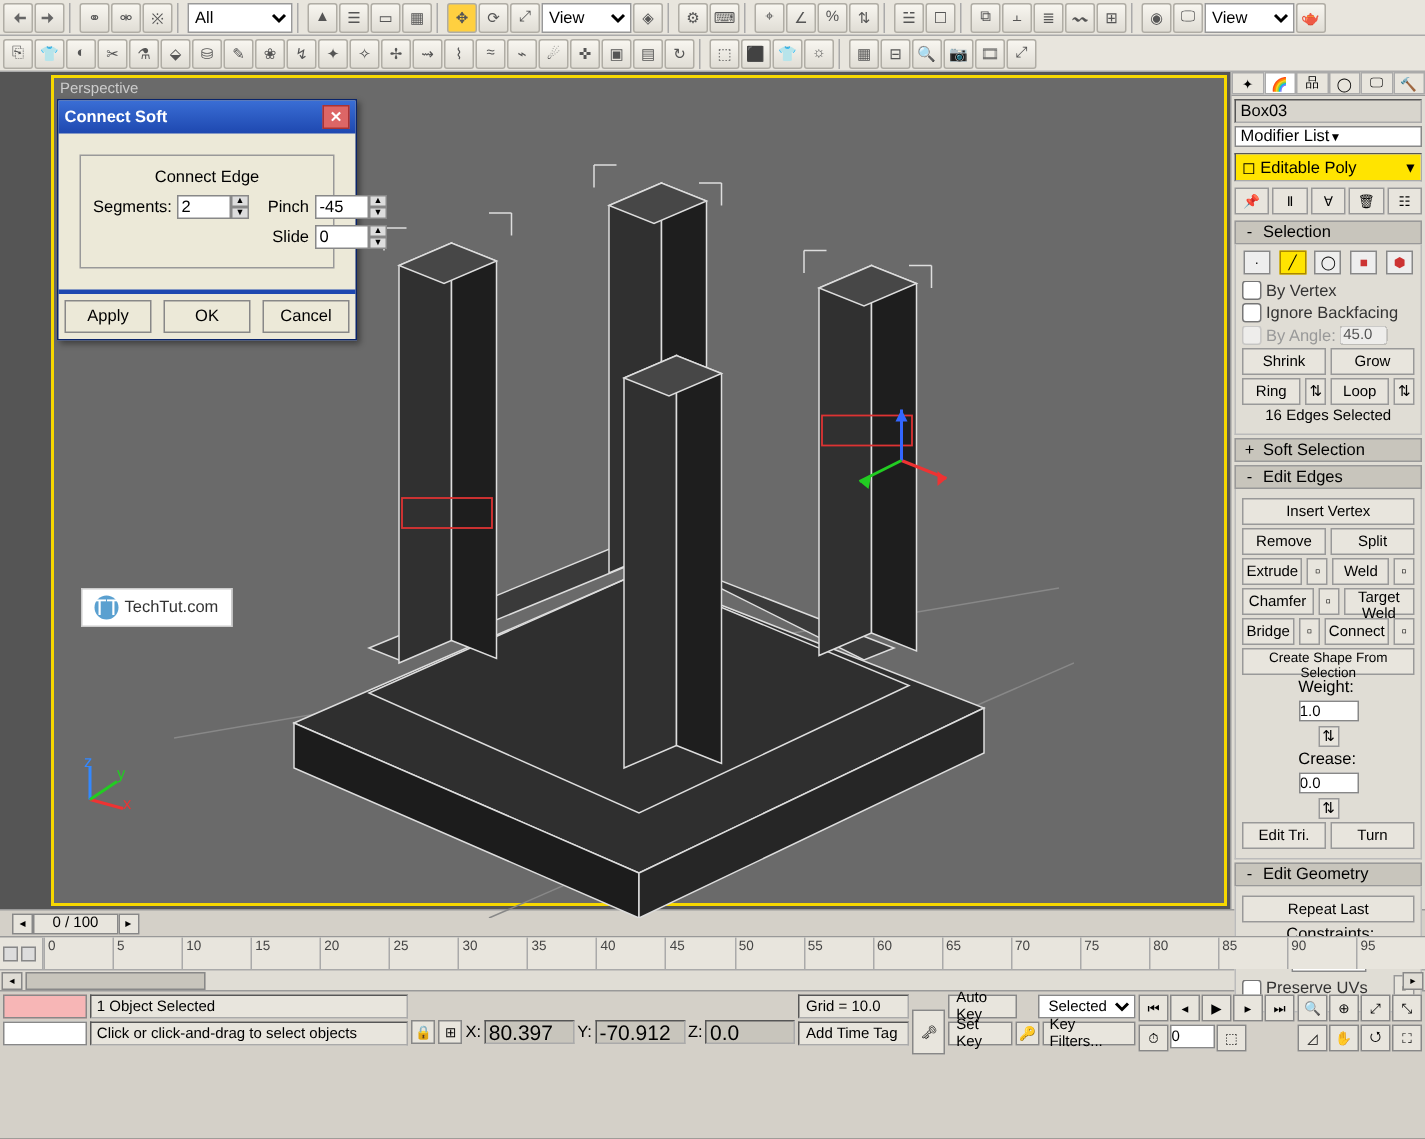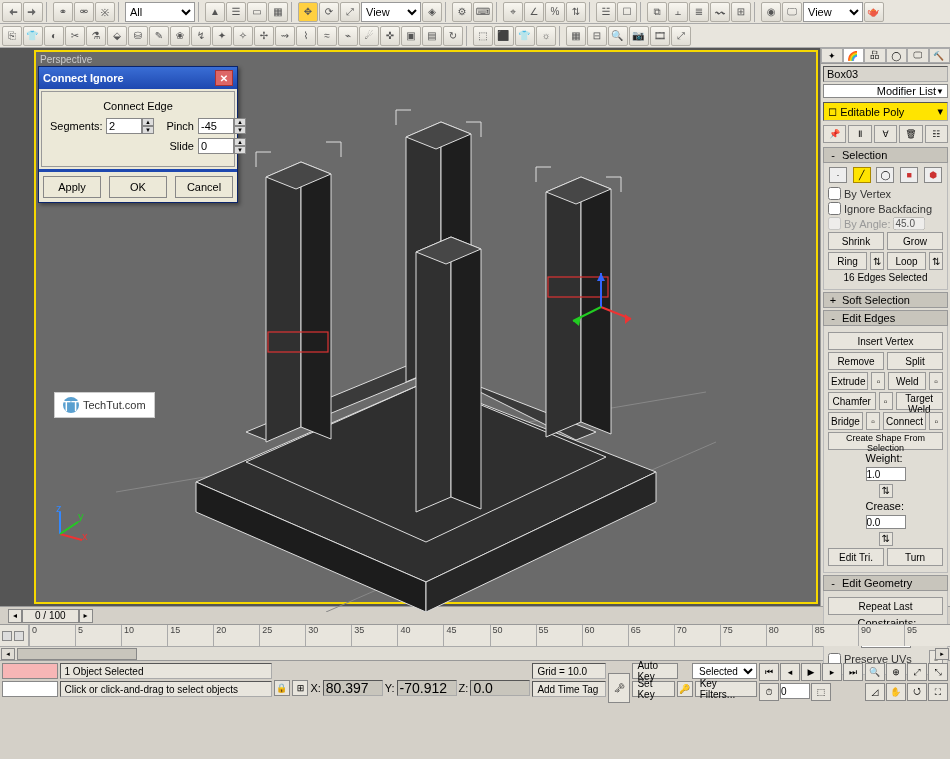--- a/index.html
+++ b/index.html
@@ -22,38 +22,38 @@
 .watermark .circ { width: 16px; height: 16px; border-radius: 50%; background: #5aa0d0; color: #fff; display: flex; align-items: center; justify-content: center; font-size: 15px; }
 
 
 .scene { position: absolute; left: 80px; top: 30px; width: 600px; height: 530px; }
 .scene svg { width: 100%; height: 100%; }
 
 
 .dialog { position: absolute; left: 38px; top: 66px; width: 200px; background: #ece9d8; border: 1px solid #0a246a; box-shadow: 2px 2px 4px rgba(0,0,0,.4); }
 .dlg-title { height: 22px; background: linear-gradient(#3a6ed5,#1e48b0); color: #fff; display: flex; align-items: center; justify-content: space-between; padding: 0 4px; font-weight: bold; }
 .dlg-close { width: 18px; height: 16px; background: #d66; border: 1px solid #a33; color: #fff; display: flex; align-items: center; justify-content: center; font-size: 10px; cursor: pointer;}
-.dlg-body { padding: 8px; border: 1px solid #999; margin: 2px; background: #ece9d8;}
+.dlg-body { padding: 8px; border: 1px solid #999; margin: 14px; background: #ece9d8;}
 .dlg-body .hdr { text-align: center; margin-bottom: 6px; }
 .dlg-row { display: flex; align-items: center; gap: 4px; margin-bottom: 4px; }
 .dlg-row label { width: 52px; text-align: right; }
 .spinner { display: flex; }
 .spinner input { width: 36px; height: 16px; font-size: 11px; border: 1px solid #888; padding: 0 2px; }
 .spinner .arrows { display: flex; flex-direction: column; }
 .spinner .arrows div { width: 12px; height: 8px; background: #ddd; border: 1px solid #888; font-size: 6px; line-height: 6px; text-align: center; cursor: pointer; }
 .dlg-bot { display: flex; border-top: 3px solid #1e48b0; }
 .dlg-bot button { flex: 1; height: 22px; margin: 4px; background: #ece9d8; border: 1px solid #888; cursor: pointer; }
 
 
 .cmdpanel { width: 130px; background: #e0ddd5; border-left: 1px solid #999; display: flex; flex-direction: column; }
 .cmdtabs { display: flex; height: 22px; border-bottom: 1px solid #999; }
 .cmdtabs .ct { flex: 1; border: 1px solid #aaa; background: #e8e5dd; display: flex; align-items: center; justify-content: center; cursor: pointer; font-size: 9px; }
 .cmdtabs .ct.active { background: #fff; }
 .namebox { height: 18px; margin: 2px; background: #d8d5cd; border: 1px inset #aaa; padding: 1px 3px; }
-.modlist { height: 18px; margin: 0 2px 2px; background: #fff; border: 1px solid #888; display: flex; align-items: center; padding: 0 3px; justify-content: flex-end;}
+.modlist { height: 18px; margin: 0 2px 2px; background: #fff; border: 1px solid #888; display: flex; align-items: center; padding: 0 3px; justify-content: flex-start;}
 .modlist .arr { font-size: 8px; }
 .stack { margin: 2px; height: 66px; background: #fff; border: 1px inset #aaa; font-size: 10px; }
 .stack .item { background: #ffe400; padding: 2px 4px; display: flex; align-items: center; gap: 3px; }
 .stackbtns { display: flex; gap: 2px; margin: 2px; }
 .stackbtns .sb { flex: 1; height: 18px; border: 1px solid #999; background: #e8e5dd; display:flex;align-items:center;justify-content:center;font-size:9px;cursor:pointer;}
 .rollout-head { background: #c8c5bc; border: 1px solid #999; margin: 2px 2px 0; padding: 1px 4px; display: flex; align-items: center; gap: 4px; }
 .rollout-head .pm { width: 10px; text-align: center; }
 .rollout-body { margin: 0 2px; padding: 4px; background: #e0ddd5; border: 1px solid #bbb; border-top: none; }
 .subobj { display: flex; gap: 4px; margin-bottom: 4px; justify-content: space-around;}
 .subobj .so { width: 18px; height: 16px; border: 1px solid #888; display: flex; align-items: center; justify-content: center; font-size: 9px; background: #eee; cursor:pointer;}
@@ -513,21 +513,21 @@
       <div class="pc">◿</div>
       <div class="pc">✋</div>
       <div class="pc">⭯</div>
       <div class="pc">⛶</div>
     </div>
   </div>
 </div>
 
 <div class="dialog">
   <div class="dlg-title">
-    <span>Connect Ignore</span>
+    <span>Connect Soft</span>
     <div class="dlg-close">✕</div>
   </div>
   <div class="dlg-body">
     <div class="hdr">Connect Edge</div>
     <div style="display:flex;gap:8px">
       <div>
         <div class="dlg-row">
           <label>Segments:</label>
           <div class="spinner">
               <input value="2" style="">

